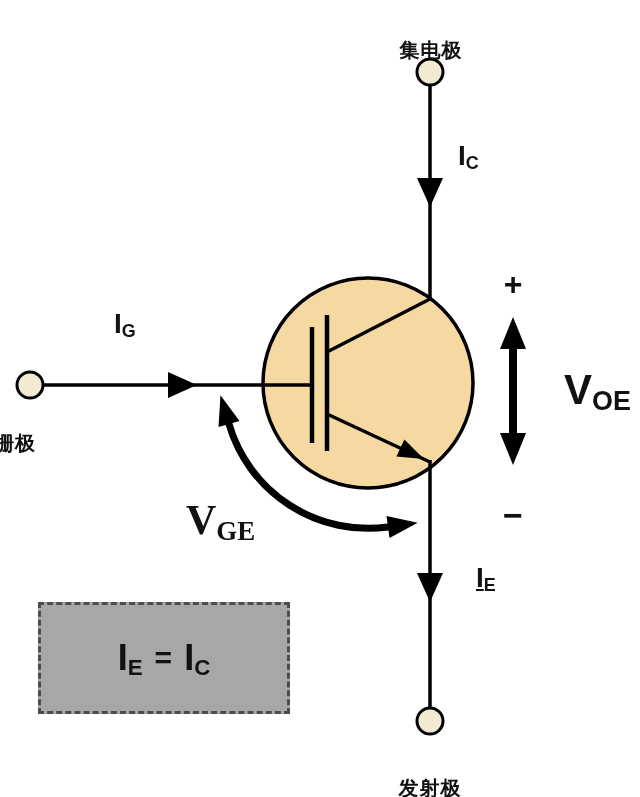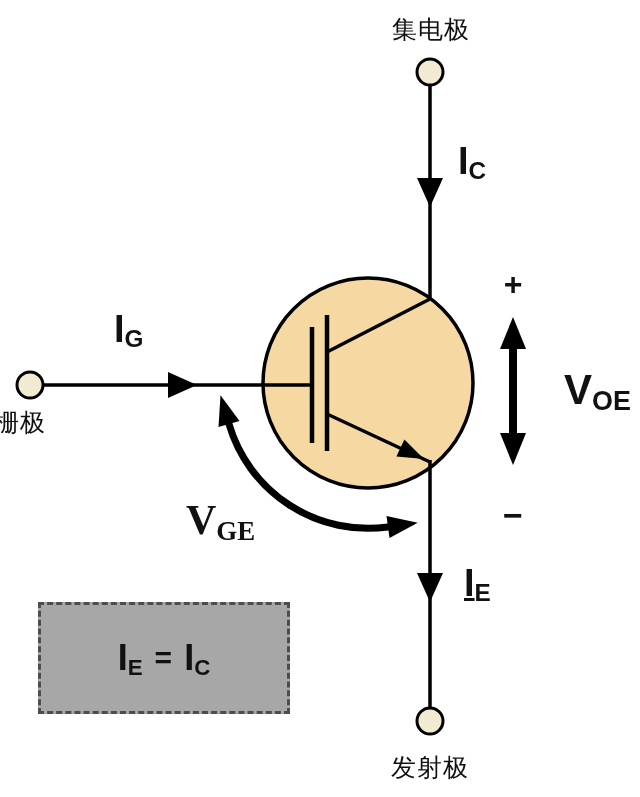--- a/index.html
+++ b/index.html
@@ -21,22 +21,22 @@
 
   .transistor-body{fill:var(--transistor-fill);stroke:var(--line);stroke-width:3.5;}
   .wire{stroke:var(--line);stroke-width:3.5;fill:none;}
   .bar{stroke:var(--line);stroke-width:4.5;fill:none;}
   .arrowhead{fill:var(--line);stroke:none;}
   .varrow-shaft{stroke:var(--line);stroke-width:8;fill:none;}
   .curve{stroke:var(--line);stroke-width:7;fill:none;stroke-linecap:round;}
   .terminal{fill:var(--terminal-fill);stroke:var(--line);stroke-width:3;}
 
   .lbl{position:absolute;white-space:nowrap;color:var(--text);}
-  .term-label{font-size:25px;font-weight:400;letter-spacing:1px;}
-  .cur-label{font-size:38px;font-weight:700;}
+  .term-label{font-size:20px;font-weight:700;letter-spacing:1px;margin-top:24px;}
+  .cur-label{font-size:28px;font-weight:700;}
   .volt-label{font-size:42px;font-weight:700;}
   .ssub{font-size:64%;position:relative;top:0.22em;font-weight:700;}
   .sign{font-weight:700;text-align:center;width:34px;}
 
   .formula-box{
     position:absolute;left:38px;top:602px;width:252px;height:112px;
     background:var(--box-fill);
     border:3px dashed var(--box-border);
     display:flex;align-items:center;justify-content:center;
   }
@@ -84,21 +84,21 @@
   <div class="lbl term-label" style="left:383px;top:13px;width:96px;text-align:center;">集电极</div>
   <div class="lbl term-label" style="left:-6px;top:406px;">栅极</div>
   <div class="lbl term-label" style="left:378px;top:751px;width:104px;text-align:center;">发射极</div>
 
   <div class="lbl cur-label" style="left:458px;top:140px;">
     <span>I</span><span class="ssub">C</span>
   </div>
   <div class="lbl cur-label" style="left:114px;top:308px;">
     <span>I</span><span class="ssub">G</span>
   </div>
-  <div class="lbl cur-label" style="left:464px;top:562px;text-decoration:underline;">
+  <div class="lbl cur-label" style="left:476px;top:562px;text-decoration:underline;">
     <span>I</span><span class="ssub">E</span>
   </div>
 
   <div class="lbl sign" style="left:496px;top:266px;font-size:32px;">+</div>
   <div class="lbl sign" style="left:496px;top:496px;font-size:34px;">−</div>
 
   <div class="lbl volt-label" style="left:536px;top:366px;margin-left:28px;">
     <span>V</span><span class="ssub">OE</span>
   </div>
   <div class="lbl volt-label" style="left:186px;top:496px;font-family:Liberation Serif, serif;">

